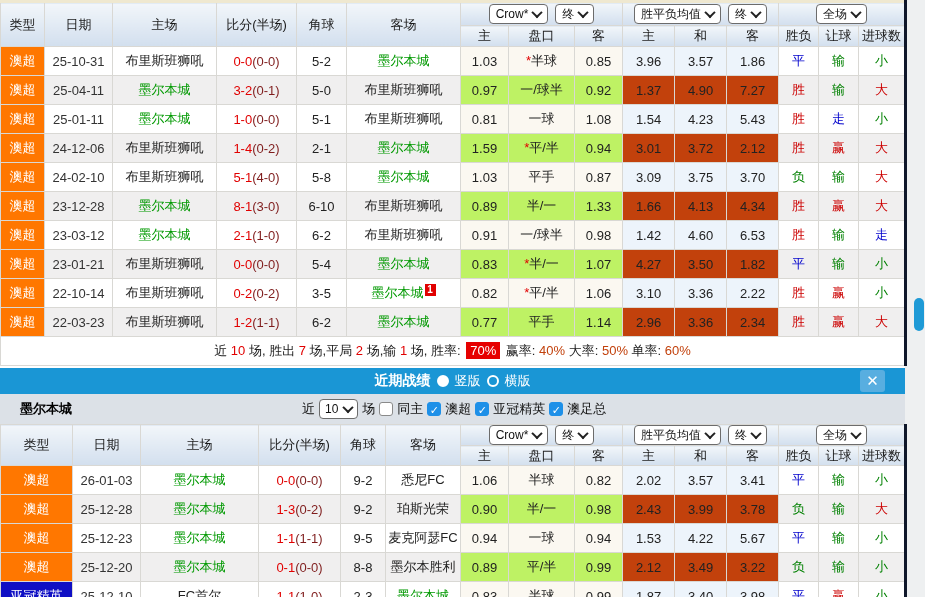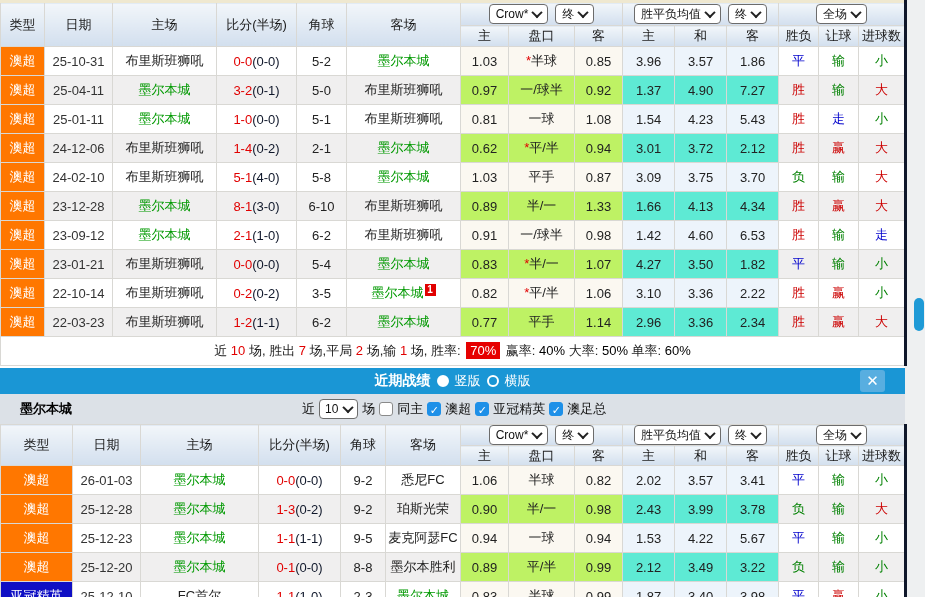--- a/index.html
+++ b/index.html
@@ -17,45 +17,45 @@
   .t-top .h2 th{height:20px;}
   .t-low .h1 th{height:19px;}
   .t-low .h2 th{height:19px;}
   .t-top tbody td{height:28px;}
   .t-low tbody td{height:28px;}
   tr.even td{background:#f0efef;}
   tr.odd td{background:#ffffff;}
   tr.odd td.c-ah{background:#fbf8f1;}
   tr.even td.c-ah{background:#bef264;}
   tr.odd td.c-eu{background:#edf4fb;}
-  tr.even td.c-eu{background:#5eead4;}
+  tr.even td.c-eu{background:#c2410c;}
   td.c-type{color:#fff;border-bottom:2px solid #fff;border-top:1px solid #fff;}
   td.lc-o{background:#ff7700 !important;}
   td.lc-b{background:#0f0fc4 !important;}
   td.c-date{color:#333;}
   .tg{color:#009900;}
   .sc-m{color:#e10000;}
-  .sc-h{color:#0f172a;}
+  .sc-h{color:#7f1d1d;}
   .star{color:#e10000;}
   .cr{color:#cc0000;}
   .cg{color:#008000;}
   .cb2{color:#0000cc;}
   .redcard{display:inline-block;background:#e10000;color:#fff;font-size:10px;line-height:12px;width:11px;height:12px;vertical-align:top;margin-left:1px;font-weight:bold;}
 
   
   .sel{display:inline-flex;align-items:center;gap:5px;background:#fff;border:1px solid #6c6c6c;border-radius:4px;padding:1px 6px;font-size:12px;color:#111;height:16px;cursor:pointer;}
   .chev{width:6px;height:6px;border-right:2px solid #222;border-bottom:2px solid #222;transform:rotate(45deg) translate(-1px,-1px);display:inline-block;}
   .grp{vertical-align:middle;}
   .grp .wrap{display:flex;justify-content:center;gap:7px;align-items:center;}
 
   
   tr.sum td{height:28px;background:#fff;font-size:13px;text-align:center;}
   .seg-k{color:#222;}
   .seg-r{color:#e10000;}
-  .seg-pb{color:#000000;}
+  .seg-pb{color:#c2410c;}
   .seg-badge{background:#e60000;color:#fff;padding:1px 4px;margin:0 2px;}
 
   
   .panel-bar{position:relative;width:905px;height:26px;background:#1a96d5;margin-top:2px;display:flex;align-items:center;justify-content:center;gap:6px;color:#fff;font-size:13px;}
   .panel-title{font-weight:bold;font-size:14px;}
   .radio{display:inline-block;width:12px;height:12px;border:2px solid #fff;border-radius:50%;background:transparent;box-sizing:border-box;cursor:pointer;}
   .radio.checked{background:#fff;}
   .close-btn{position:absolute;right:20px;top:2px;width:25px;height:22px;background:#58aee0;border-radius:3px;color:#fff;font-size:15px;font-weight:bold;text-align:center;line-height:22px;cursor:pointer;}
 
   
@@ -199,21 +199,21 @@
             <td class="c-res cb2">走</td>
             <td class="c-res cg">小</td>
           </tr>
           <tr class="even">
             <td class="c-type lc-o">澳超</td>
             <td class="c-date">24-12-06</td>
             <td class="c-team">布里斯班狮吼</td>
             <td class="c-score"><span class="sc-m">1-4</span><span class="sc-h">(0-2)</span></td>
             <td class="c-corner">2-1</td>
             <td class="c-team"><span class="tg">墨尔本城</span></td>
-            <td class="c-ah">0.62</td>
+            <td class="c-ah">1.59</td>
             <td class="c-ah c-pan"><span class="star">*</span><span>平/半</span></td>
             <td class="c-ah">0.94</td>
             <td class="c-eu">3.01</td>
             <td class="c-eu">3.72</td>
             <td class="c-eu">2.12</td>
             <td class="c-res cr">胜</td>
             <td class="c-res cr">赢</td>
             <td class="c-res cr">大</td>
           </tr>
           <tr class="odd">
@@ -245,21 +245,21 @@
             <td class="c-ah">1.33</td>
             <td class="c-eu">1.66</td>
             <td class="c-eu">4.13</td>
             <td class="c-eu">4.34</td>
             <td class="c-res cr">胜</td>
             <td class="c-res cr">赢</td>
             <td class="c-res cr">大</td>
           </tr>
           <tr class="odd">
             <td class="c-type lc-o">澳超</td>
-            <td class="c-date">23-09-12</td>
+            <td class="c-date">23-03-12</td>
             <td class="c-team tg">墨尔本城</td>
             <td class="c-score"><span class="sc-m">2-1</span><span class="sc-h">(1-0)</span></td>
             <td class="c-corner">6-2</td>
             <td class="c-team"><span>布里斯班狮吼</span></td>
             <td class="c-ah">0.91</td>
             <td class="c-ah c-pan">一/球半</td>
             <td class="c-ah">0.98</td>
             <td class="c-eu">1.42</td>
             <td class="c-eu">4.60</td>
             <td class="c-eu">6.53</td>

